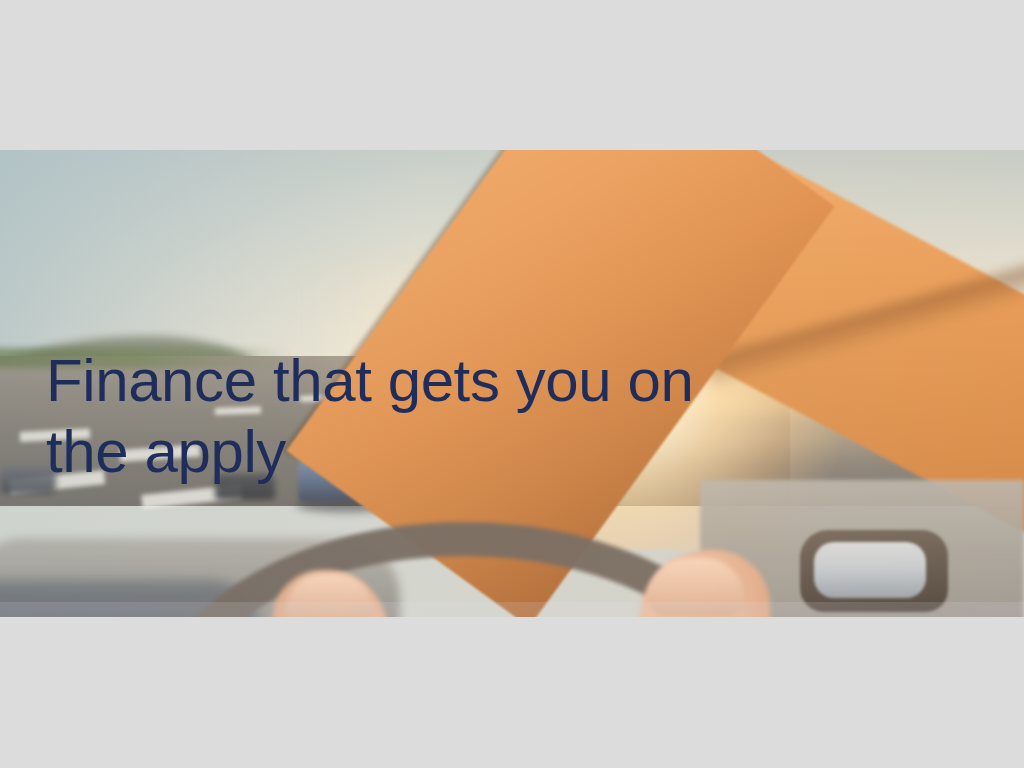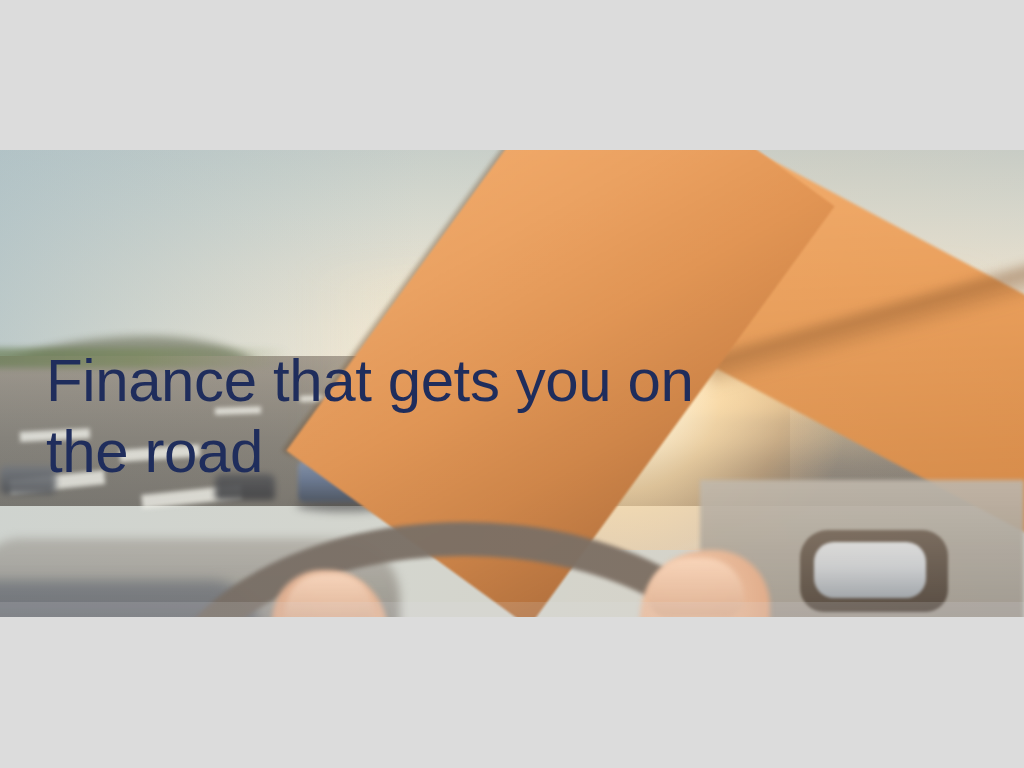--- a/index.html
+++ b/index.html
@@ -468,19 +468,19 @@
 
       <div class="hand-left"></div>
       <div class="hand-left-fingers"></div>
       <div class="hand-right"></div>
       <div class="hand-right-fingers"></div>
 
       <div class="warm-wash"></div>
     </div>
 
     <div class="headline">Finance that gets you on
-the road</div>
+the apply</div>
 
     <div class="sub-band"></div>
     <div class="subheadline">Credit is subject to status and eligibility. Terms and conditions apply.</div>
 
   </div>
 </div>
 
 </body></html>

